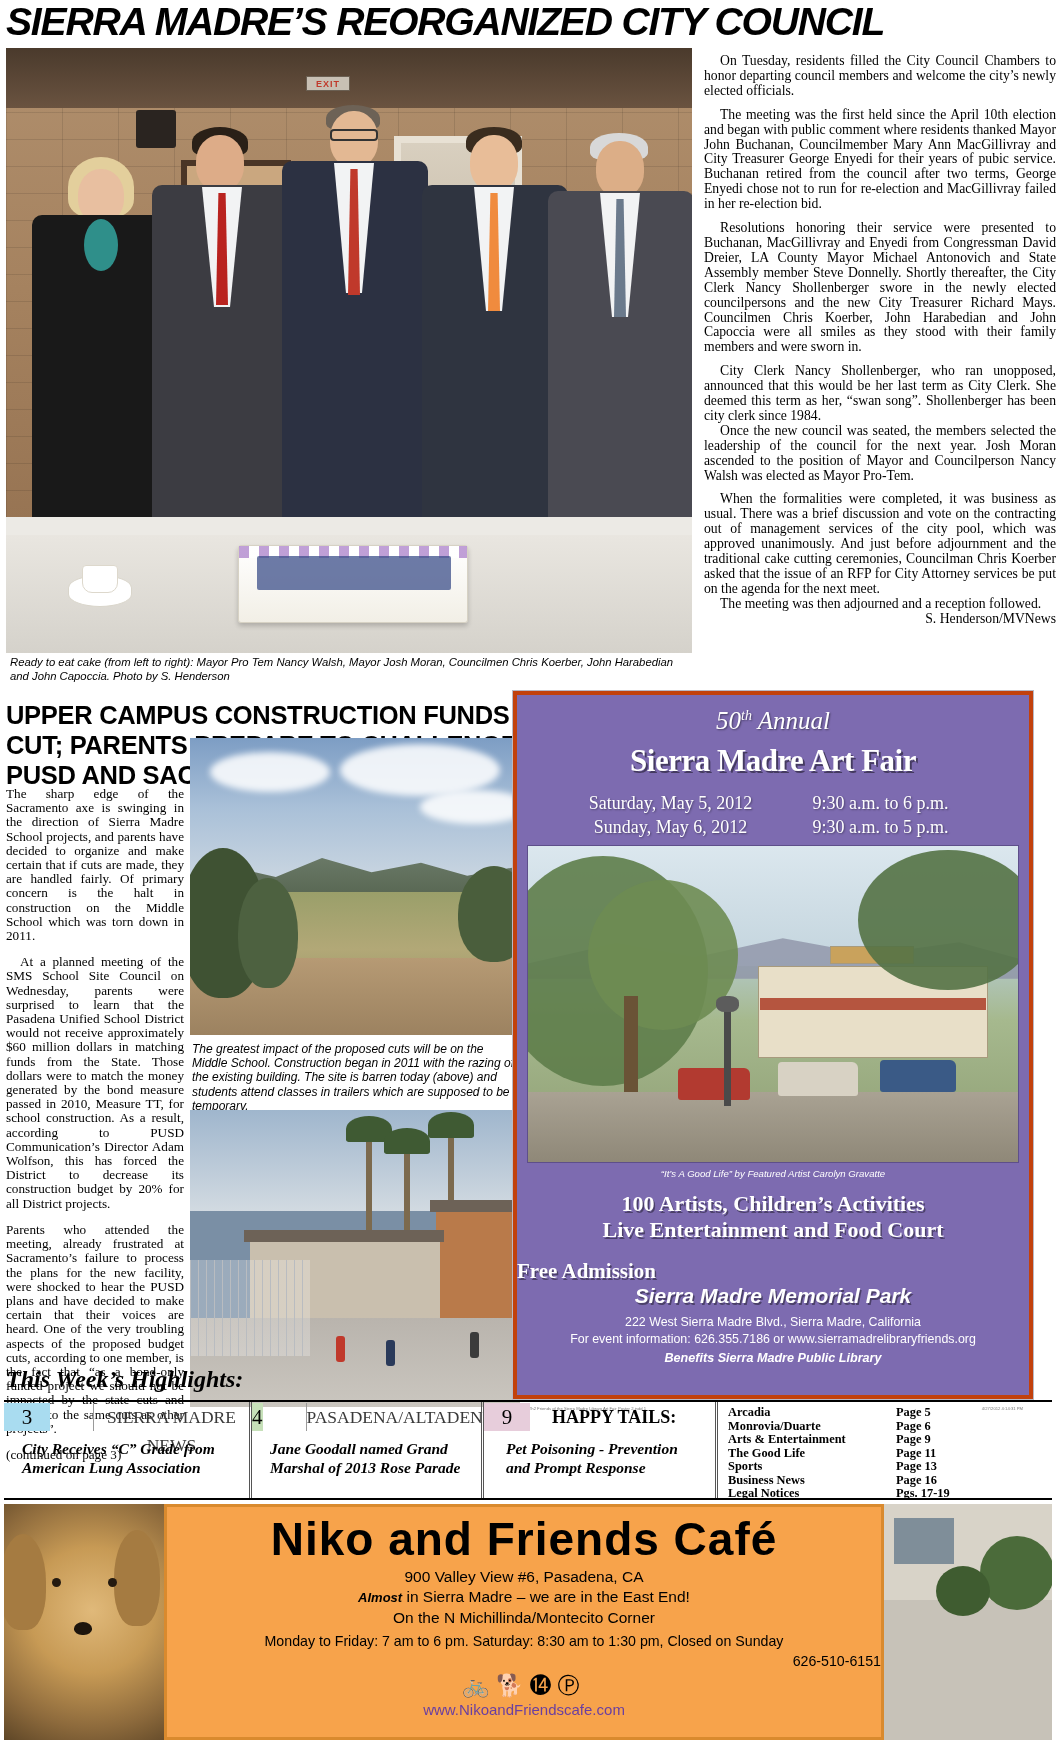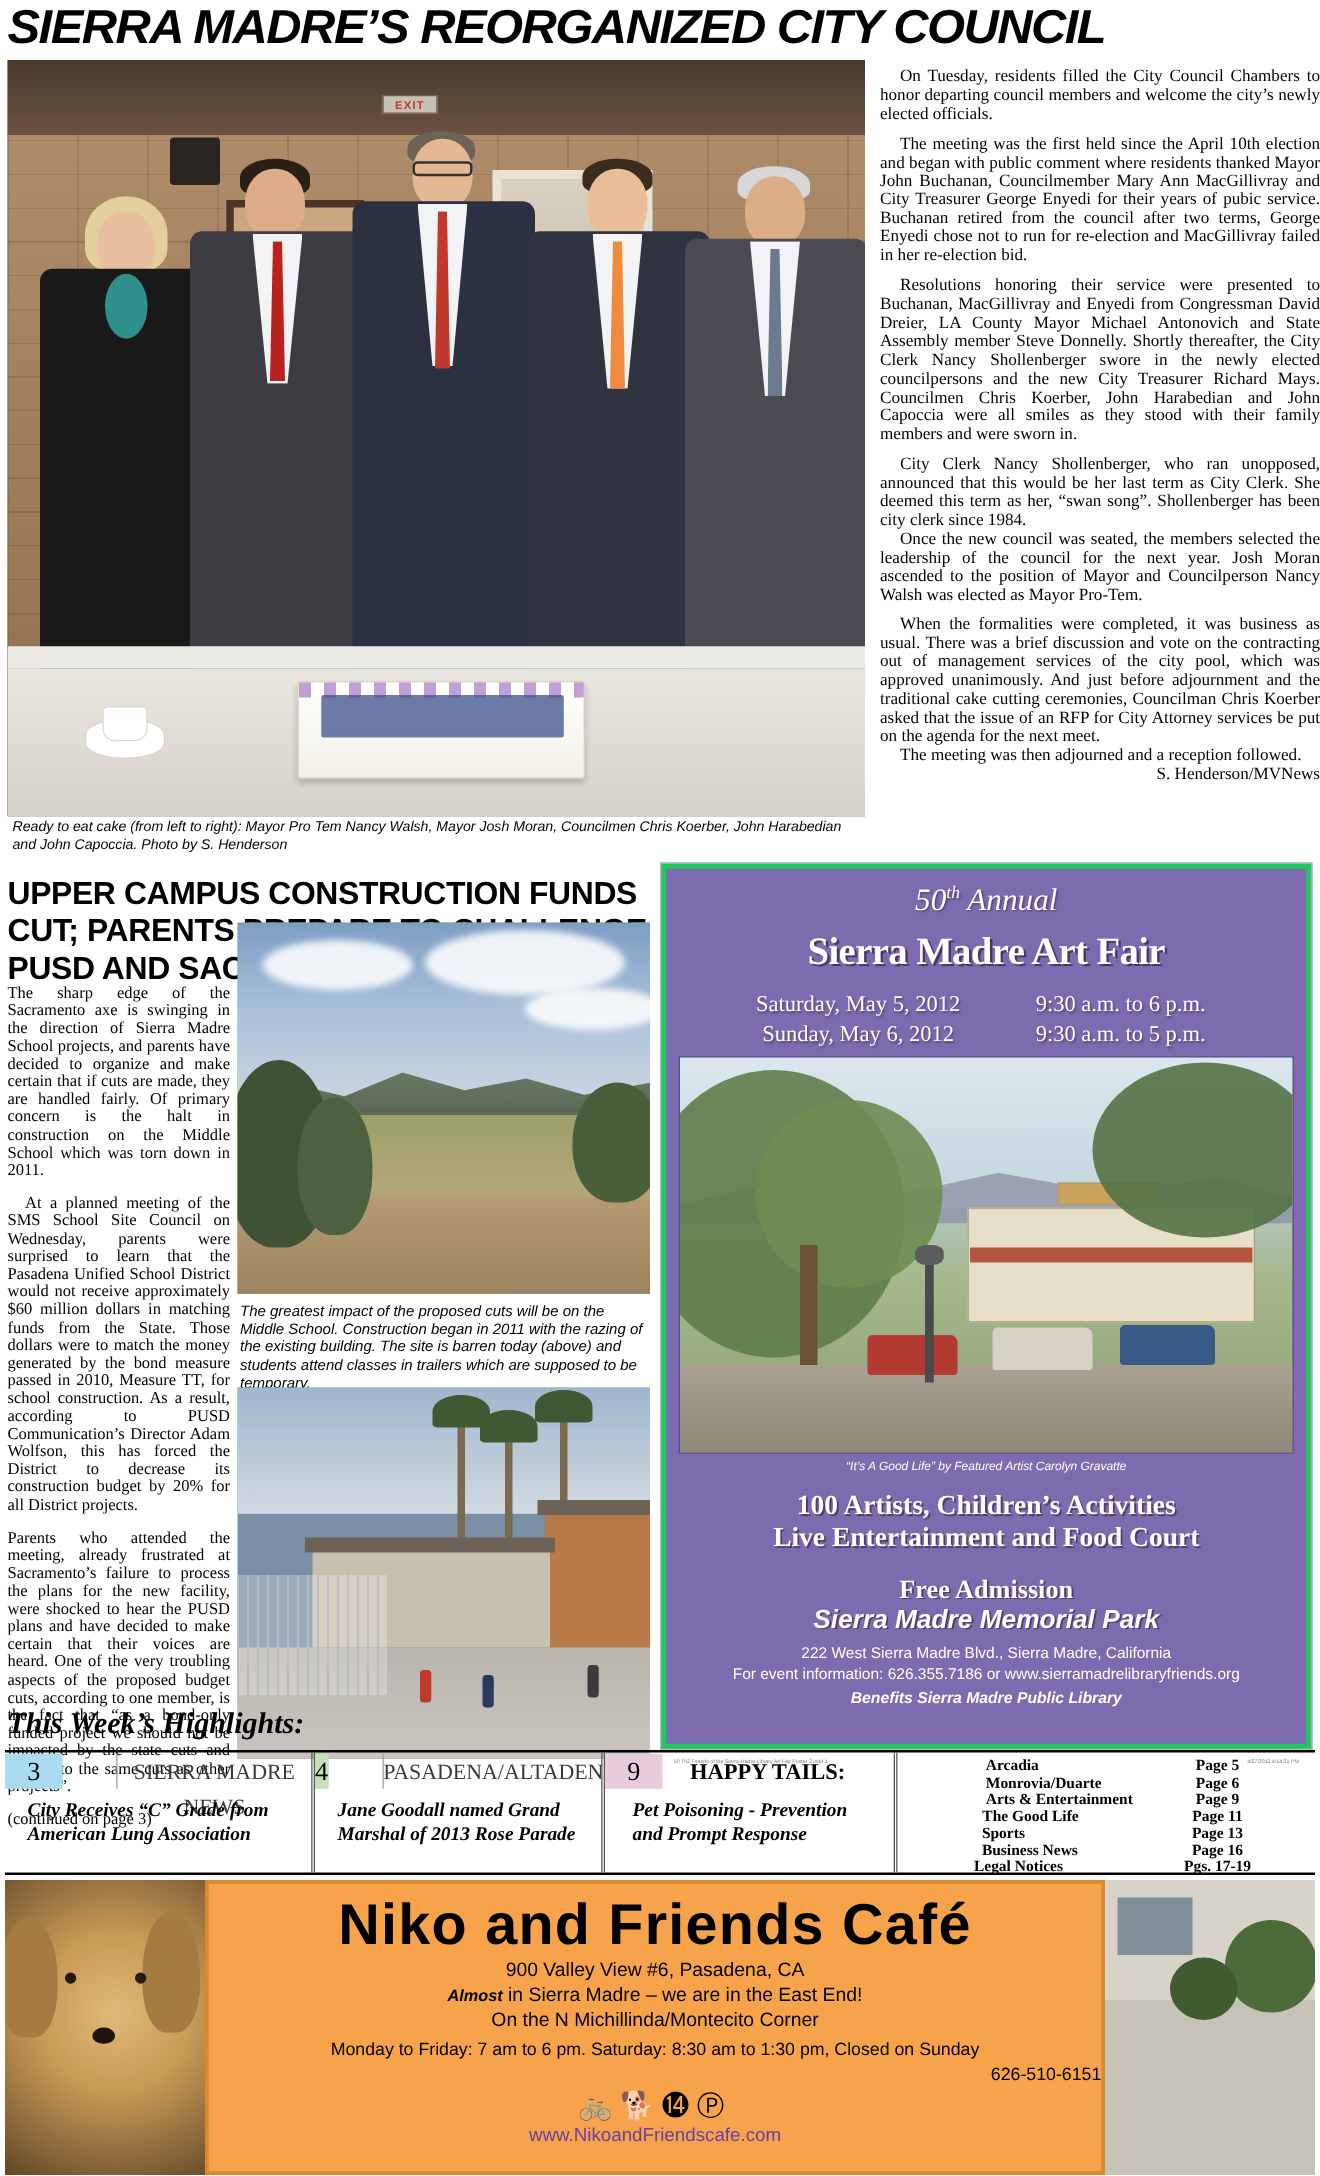--- a/index.html
+++ b/index.html
@@ -131,22 +131,22 @@
   .pavement { position:absolute; left:0; bottom:0; width:100%; height:30%;
     background:linear-gradient(180deg,#b9b4ad,#cac6bf); }
   .fence { position:absolute; background:repeating-linear-gradient(90deg,#b9bcc0 0 1px, rgba(255,255,255,.25) 1px 8px); }
   .palm { position:absolute; width:6px; background:#7c6a4e; }
   .palmtop { position:absolute; width:46px; height:26px; background:#3f5a33;
     border-radius:50% 50% 10% 10%; }
   .kid { position:absolute; width:9px; height:26px; border-radius:3px; }
 
   
   .artfair {
-    position:absolute; left:528px; top:690px; width:522px; height:710px;
-    background:#22c55e; border:1px solid #b9b9c4; padding:4px;
+    position:absolute; left:512px; top:690px; width:522px; height:710px;
+    background:#c2410c; border:1px solid #b9b9c4; padding:4px;
   }
   .af-inner { position:relative; width:100%; height:100%; background:#7d6bb0; }
   .af-top { position:relative; padding-top:12px; text-align:center; color:#fff; }
   .af-annual {
     font-family:"Liberation Serif", serif; font-style:italic; font-size:25px;
     text-shadow:1px 1px 2px rgba(0,0,0,.45);
   }
   .af-annual sup { font-size:14px; }
   .af-title {
     font-family:Liberation Serif, serif; font-weight:bold; font-size:31px;
@@ -160,21 +160,21 @@
   .af-art {
     position:relative; margin:6px 10px 0 10px; height:318px; overflow:hidden;
     background:linear-gradient(180deg,#cfe0ea 0%,#b7cdd8 30%,#a6b98e 55%,#8d9c72 100%);
     border:1px solid #5e4f8a;
   }
   .af-credit { text-align:center; color:#fff; font-size:9.6px; font-style:italic;
     margin-top:5px; font-family:"Liberation Sans",sans-serif; }
   .af-lines { text-align:center; color:#fff; margin-top:12px;
     font-family:"Liberation Serif", serif; font-weight:bold; font-size:22px;
     line-height:26px; text-shadow:1.5px 1.5px 0 rgba(0,0,0,.4); }
-  .af-free { text-align:center; color:#fff; margin-top:16px;
+  .af-free { text-align:left; color:#fff; margin-top:16px;
     font-weight:bold; font-size:21px; text-shadow:1.5px 1.5px 0 rgba(0,0,0,.4); }
   .af-park { text-align:center; color:#fff; font-style:italic; font-size:21px;
     font-family:"Liberation Sans",sans-serif; font-weight:bold;
     text-shadow:1.5px 1.5px 0 rgba(0,0,0,.4); }
   .af-addr { text-align:center; color:#fff; font-size:12.4px; margin-top:7px;
     font-family:"Liberation Sans",sans-serif; }
   .af-info { text-align:center; color:#fff; font-size:12.4px; margin-top:3px;
     font-family:"Liberation Sans",sans-serif; }
   .af-benefit { text-align:center; color:#fff; font-size:12.6px; margin-top:5px;
     font-weight:bold; font-family:"Liberation Sans",sans-serif;font-style:italic; }
@@ -217,21 +217,21 @@
   .hl-num.n2 { background:#c6e0b9; }
   .hl-num.n3 { background:#e7cddb; }
   .hl-sec { flex:1; text-align:center; font-size:17.5px; line-height:28px;
     color:#3a3a3a; border-left:1px solid #9a9a9a;margin-left:43px; }
   .hl-sub { padding:8px 12px 0 18px; font-weight:bold; font-style:italic;
     font-size:15.5px; line-height:19px; }
   .hl-sub.happy { padding-left:22px; }
   .hl-happy-label { padding:0 0 0 22px; font-weight:bold; font-size:18px; line-height:28px; }
   .toc { width:100%; font-family:"Liberation Serif",serif; font-weight:bold;
     font-size:12.4px; line-height:13.5px; padding-top:3px; }
-  .toc-row { display:flex;justify-content:center; }
+  .toc-row { display:flex; }
   .toc-name { width:168px; }
   .toc-page { }
 
   
   .adwrap { position:absolute; left:4px; top:1504px; width:1048px; height:304px; }
   .ad-left { position:absolute; left:0; top:0; width:160px; height:236px;
     overflow:hidden; background:#9c8468; }
   .ad-right { position:absolute; right:0; top:0; width:168px; height:236px;
     overflow:hidden; background:#b7c6cf; }
   .ad-mid { position:absolute; left:160px; top:0; width:720px; height:236px;

